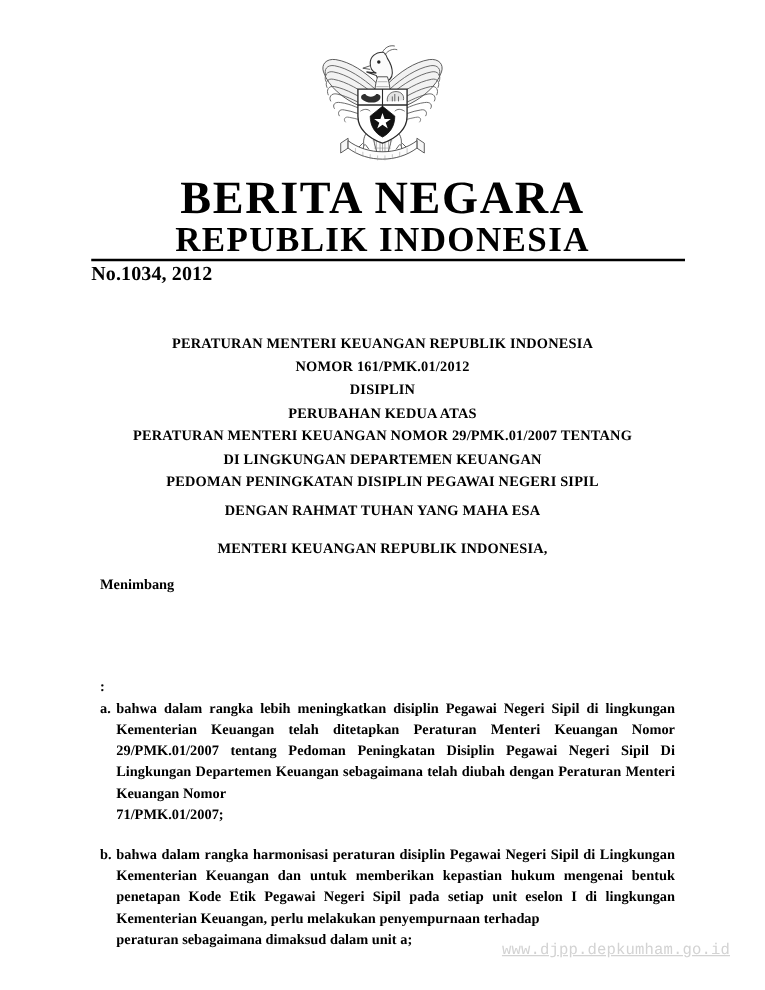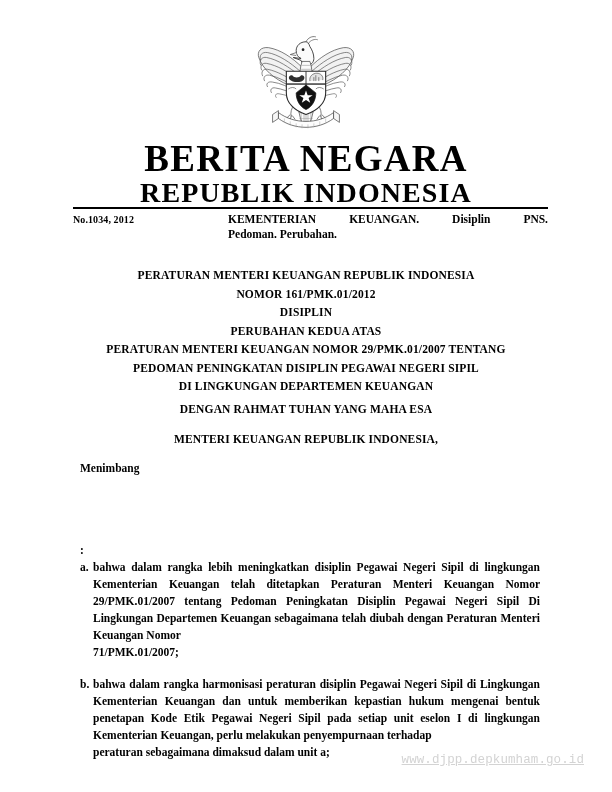--- a/index.html
+++ b/index.html
@@ -75,21 +75,21 @@
     position: absolute;
     left: 73px;
     top: 212px;
     width: 475px;
     display: flex;
     align-items: flex-start;
   }
   .meta-no {
     width: 155px;
     flex: 0 0 155px;
-    font-size: 10px;
+    font-size: 16px;
     font-weight: bold;
     line-height: 15px;
     letter-spacing: 0.1px;
   }
   .meta-subject {
     flex: 1 1 auto;
     font-size: 11.5px;
     font-weight: bold;
     line-height: 15px;
     text-align: justify;
@@ -293,34 +293,30 @@
 
   <div class="masthead">
     <div class="line1">BERITA NEGARA</div>
     <div class="line2">REPUBLIK INDONESIA</div>
   </div>
 
   <div class="header-rule"></div>
 
   <div class="meta-row">
     <div class="meta-no">No.1034, 2012</div>
-    <div class="meta-subject">
-      <span class="jline">KEMENTERIAN KEUANGAN. Disiplin PNS.</span>
-      <span class="jlast">Pedoman. Perubahan.</span>
-    </div>
   </div>
 
   <div class="title-block">
     <div>PERATURAN MENTERI KEUANGAN REPUBLIK INDONESIA</div>
     <div>NOMOR 161/PMK.01/2012</div>
     <div>DISIPLIN</div>
     <div>PERUBAHAN KEDUA ATAS</div>
     <div>PERATURAN MENTERI KEUANGAN NOMOR 29/PMK.01/2007 TENTANG</div>
+    <div>DI LINGKUNGAN DEPARTEMEN KEUANGAN</div>
     <div>PEDOMAN PENINGKATAN DISIPLIN PEGAWAI NEGERI SIPIL</div>
-    <div>DI LINGKUNGAN DEPARTEMEN KEUANGAN</div>
   </div>
 
   <div class="invocation">
     <div>DENGAN RAHMAT TUHAN YANG MAHA ESA</div>
     <div>MENTERI KEUANGAN REPUBLIK INDONESIA,</div>
   </div>
 
   <div class="considering">
     <div class="cons-row">
       <div class="cons-label">Menimbang</div>

